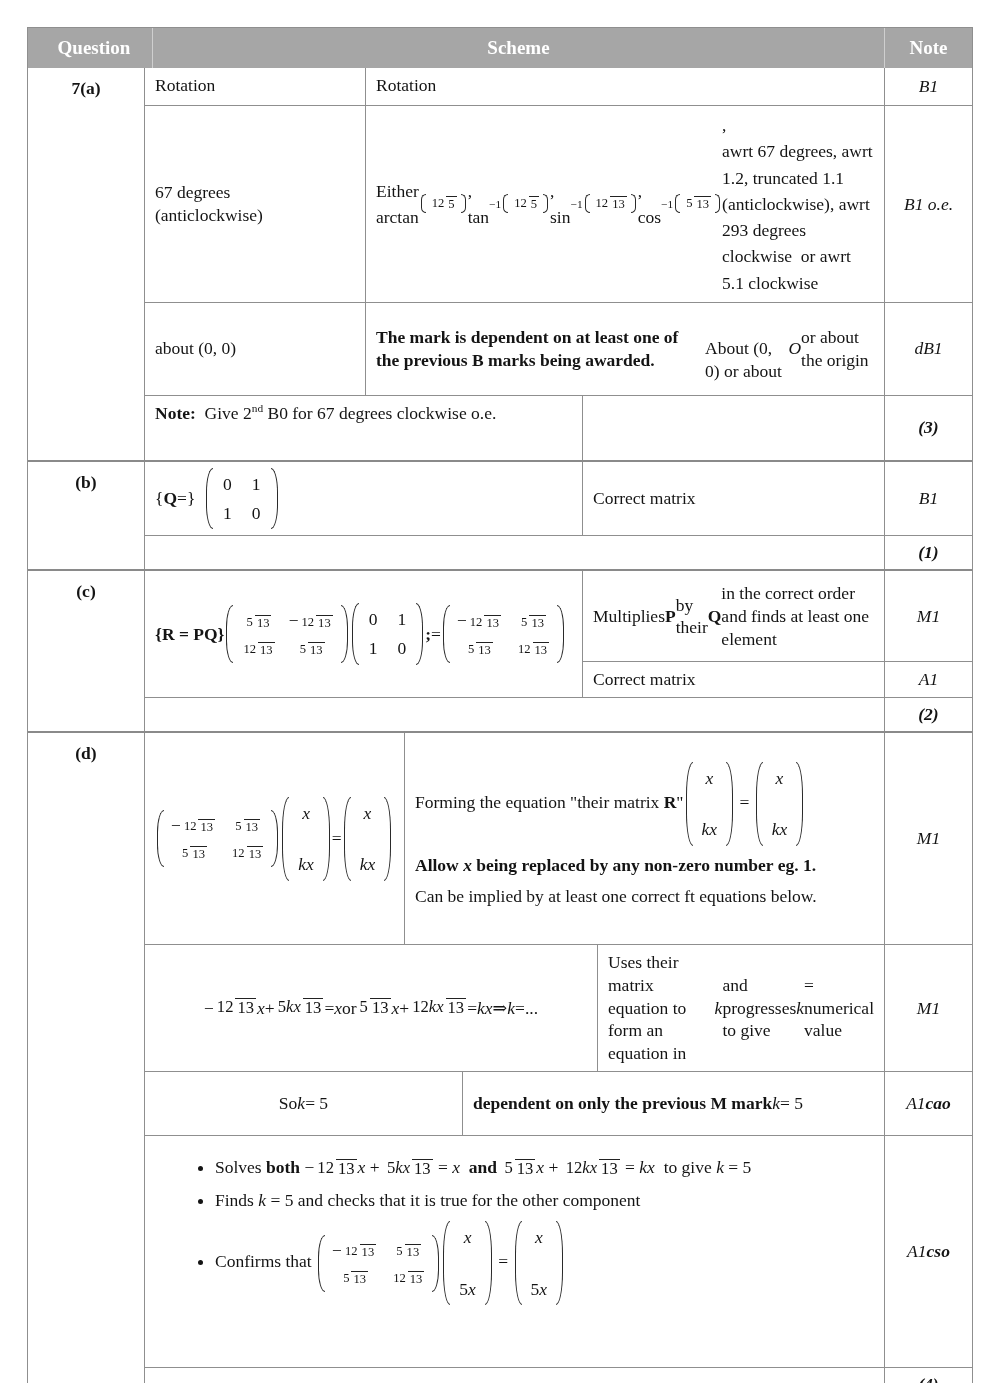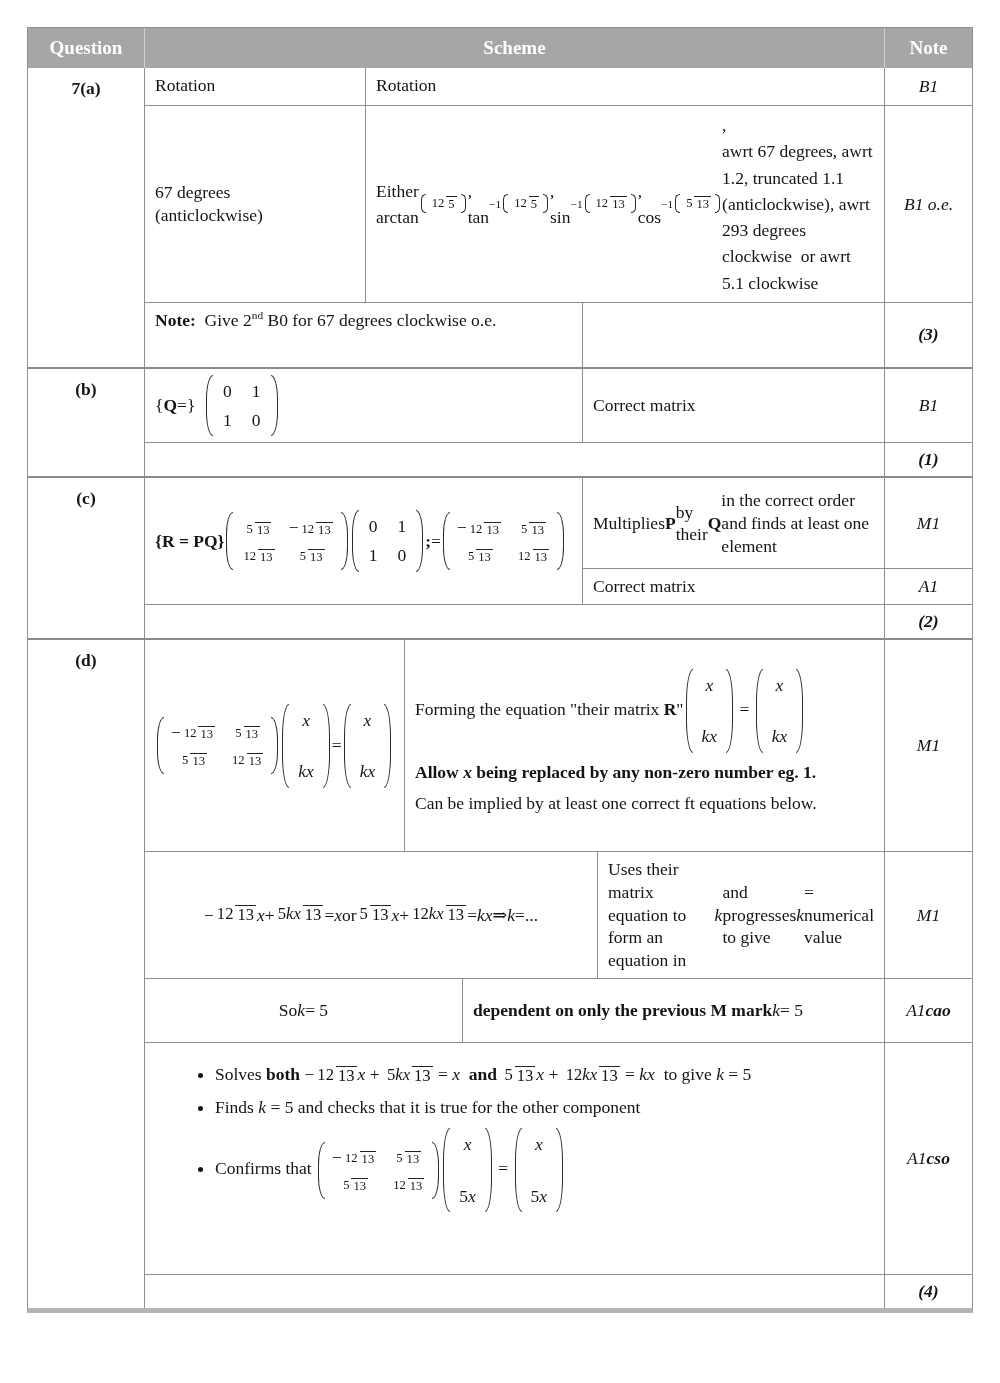--- a/index.html
+++ b/index.html
@@ -9,21 +9,21 @@
     font-family:"Liberation Serif","DejaVu Serif",serif;
     color:#141414; font-size:17.5px; line-height:1.3;
   }
   .mstable {
     position:absolute; left:27px; top:27px; width:946px;
     border:1.5px solid #8f8f8f; border-bottom:5px solid #b5b5b5; background:#fff;
   }
   
   .hdr { display:flex; height:40px; background:#a6a6a6; color:#ffffff; font-weight:bold; font-size:19px; }
   .hdr > div { display:flex; align-items:center; justify-content:center; border-right:1px solid #cfcfcf; }
-  .hq { width:117px; } .hs { flex:1; } .hm { width:87px; border-right:none !important; }
+  .hq { width:117px;margin-left:8px; } .hs { flex:1; } .hm { width:87px; border-right:none !important; }
   
   .section { display:flex; border-top:2px solid #8a8a8a; }
   .qcol { width:117px; min-width:117px; border-right:1px solid #8f8f8f; text-align:center; padding-top:9px; font-weight:bold; }
   .srows { flex:1; display:flex; flex-direction:column; }
   .row { display:flex; border-top:1px solid #8f8f8f; }
   .row:first-child { border-top:none; }
   .sub { border-right:1px solid #8f8f8f; padding:6px 10px; }
   .grow { flex:1; }
   .markcell { width:87px; min-width:87px; display:flex; align-items:center; justify-content:center; text-align:center; padding:2px;font-style:italic; }
   .rstack { flex:1; display:flex; flex-direction:column; }
@@ -109,20 +109,25 @@
               <span class="c1">
                 <i class="f">
                   <b>5</b>
                   <u>13</u>
                 </i>
               </span>
               <s class="pr"></s>
             </span>,<br>awrt 67 degrees, awrt 1.2, truncated 1.1 (anticlockwise), awrt 293 degrees clockwise&nbsp; or awrt 5.1 clockwise</div>
         <div class="markcell">B1 o.e.</div>
       </div>
+      <div class="row" style="min-height:93px">
+        <div class="sub w221 vmid">about (0, 0)</div>
+        <div class="sub grow vmid"><b>The mark is dependent on at least one of the previous B marks being awarded.</b><br>About (0, 0) or about <i>O</i> or about the origin</div>
+        <div class="markcell">dB1</div>
+      </div>
       <div class="row" style="min-height:65px">
         <div class="sub w438"><b>Note:</b>&nbsp; Give 2<sup>nd</sup> B0 for 67 degrees clockwise o.e.</div>
         <div class="sub grow"></div>
         <div class="markcell">
             <b>(3)</b>
           </div>
       </div>
     </div>
   </div>
 

